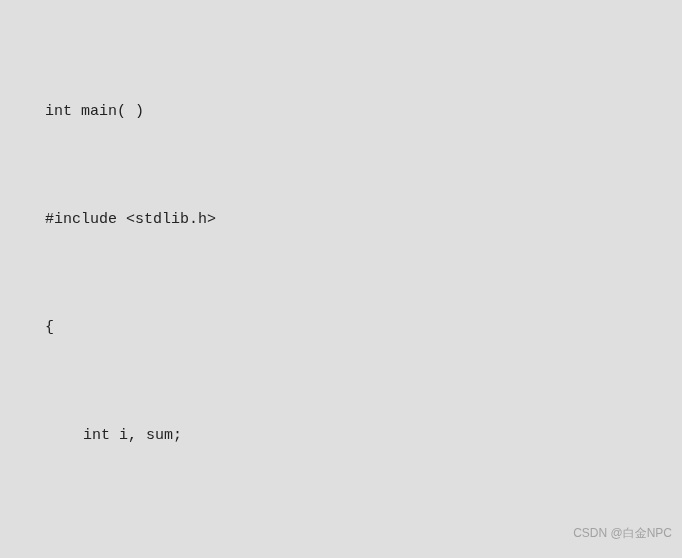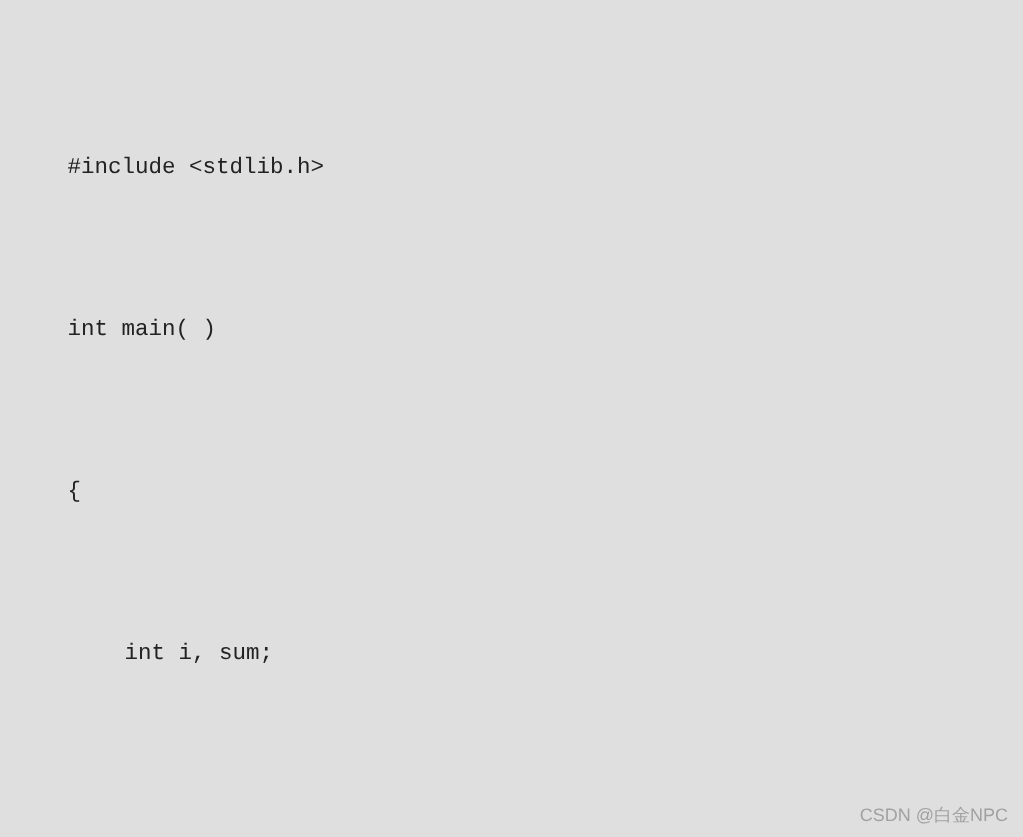--- a/index.html
+++ b/index.html
@@ -19,33 +19,33 @@
       font-size: 15px;
       line-height: 36px;
       color: #222;
       white-space: pre;
     }
     .indent-1 {
       padding-left: 38px;
     }
     .watermark {
       position: absolute;
-      bottom: 6px;
+      bottom: 16px;
       right: 10px;
       font-family: Arial, sans-serif;
       font-size: 12px;
       color: rgba(120,120,120,0.6);
     }
   </style>
 </head>
 <body>
 
 <div class="code-block">
+  <div>int main( )</div>
   <div>#include &lt;stdlib.h&gt;</div>
-  <div>int main( )</div>
   <div>{</div>
   <div class="indent-1">int i, sum;</div>
   
   
   
   
   
   
   
   

